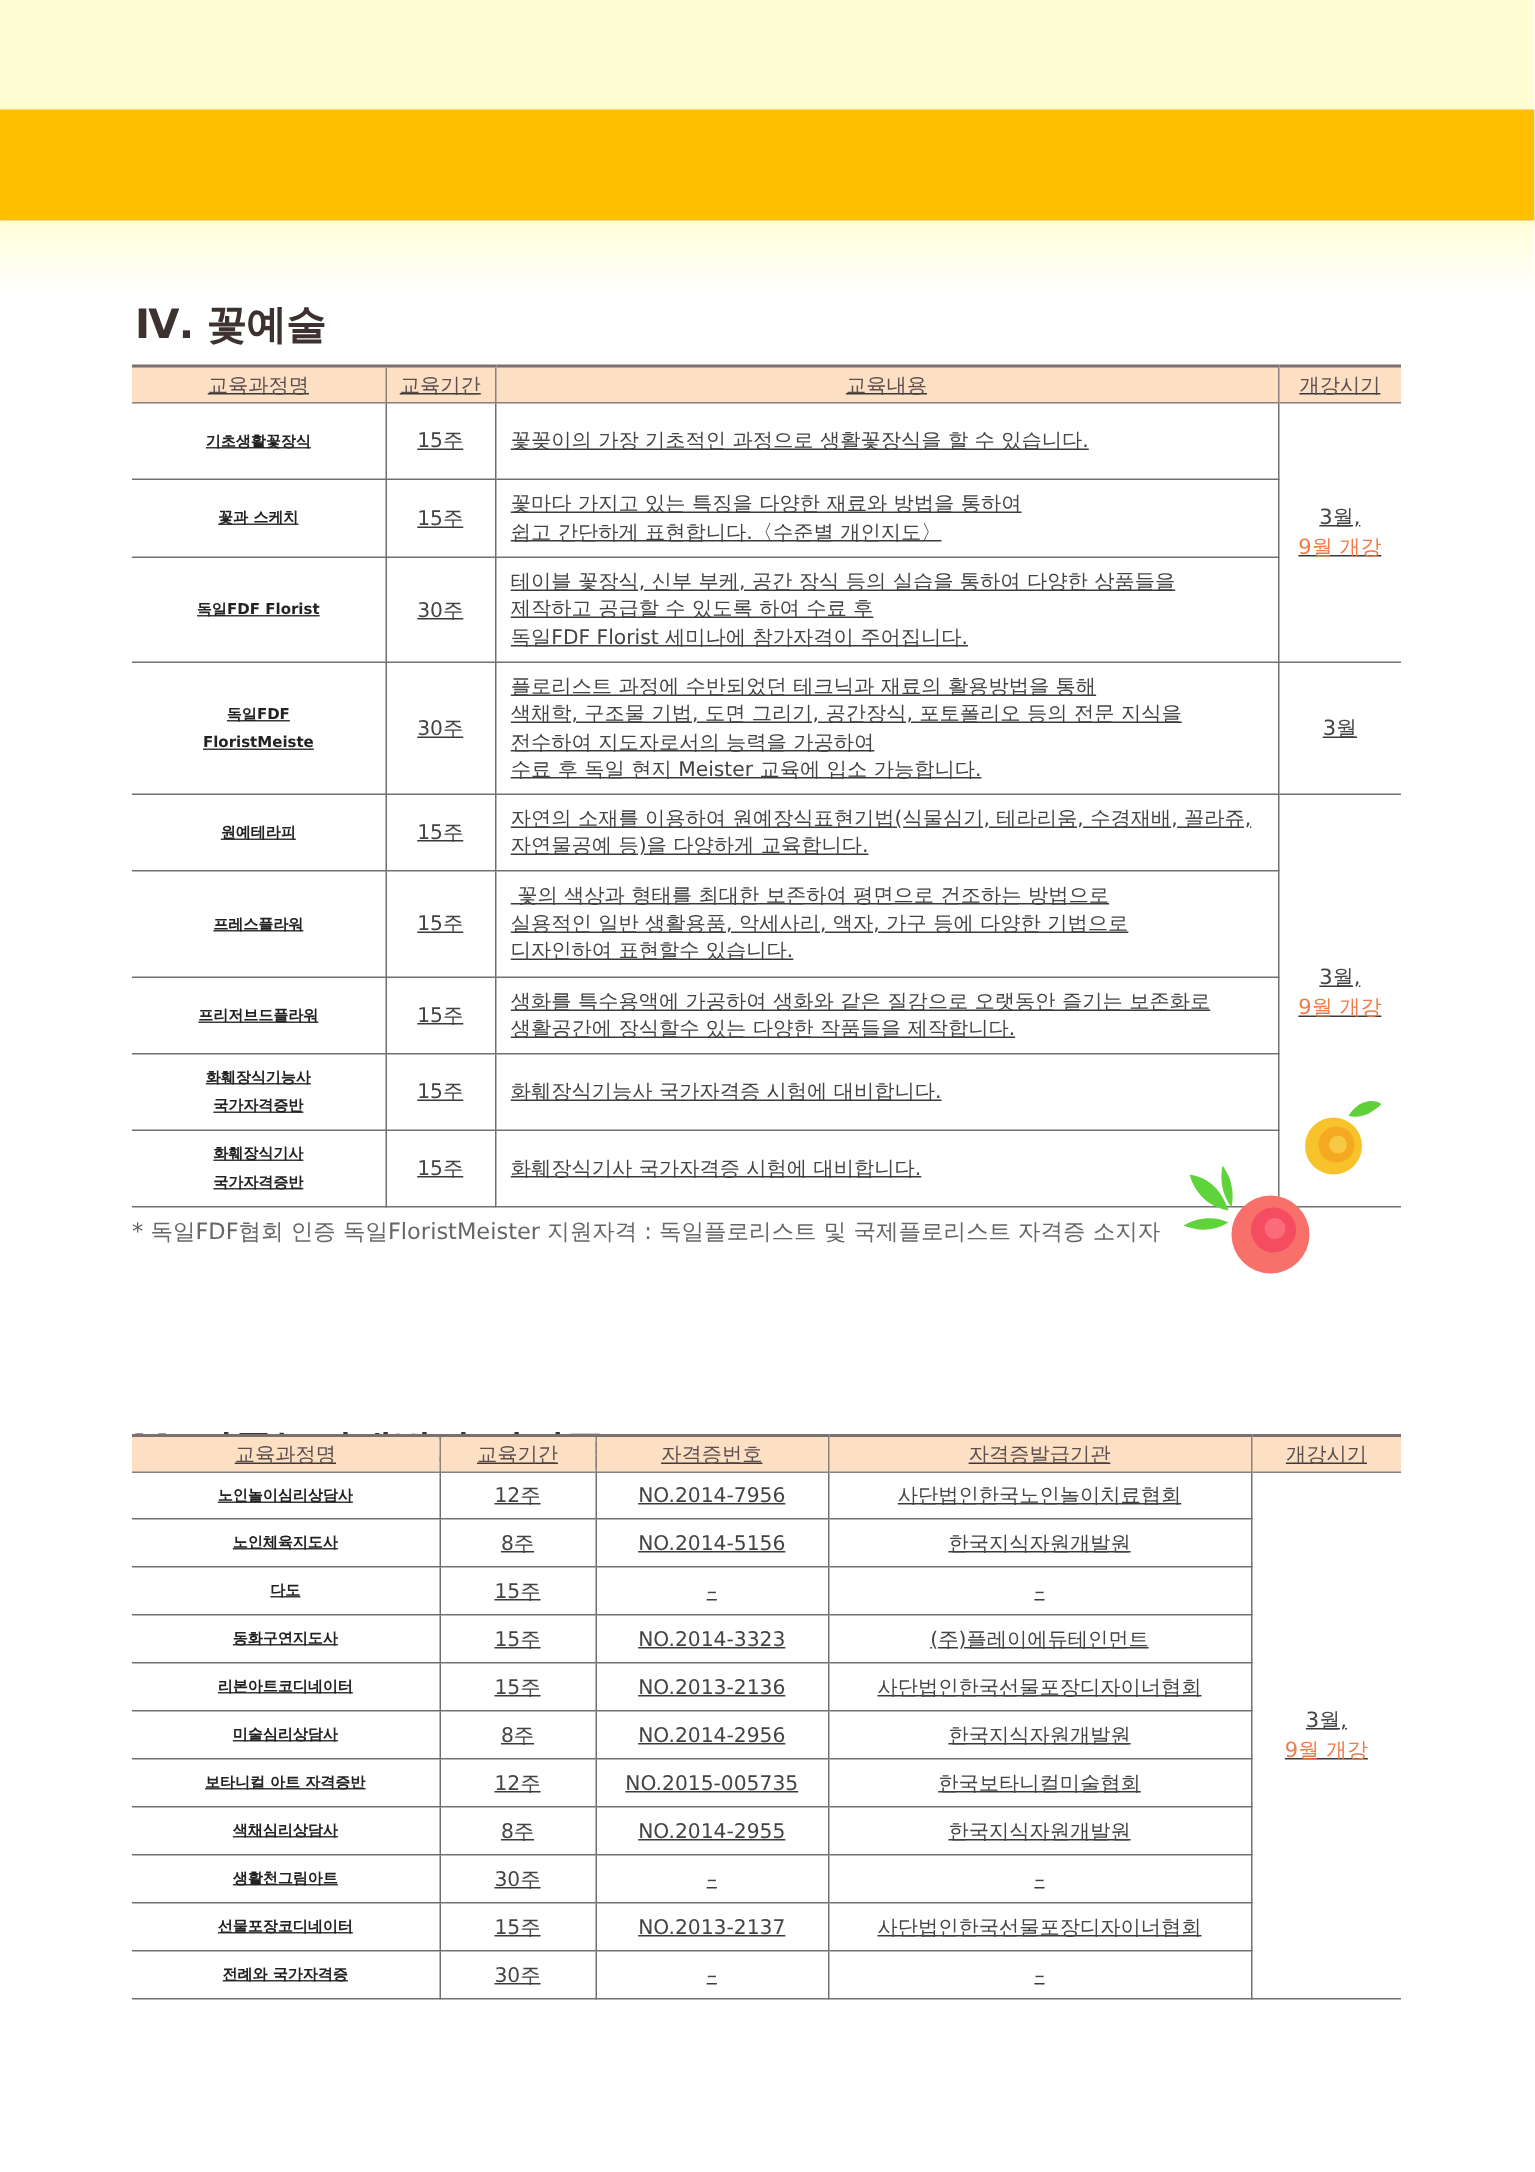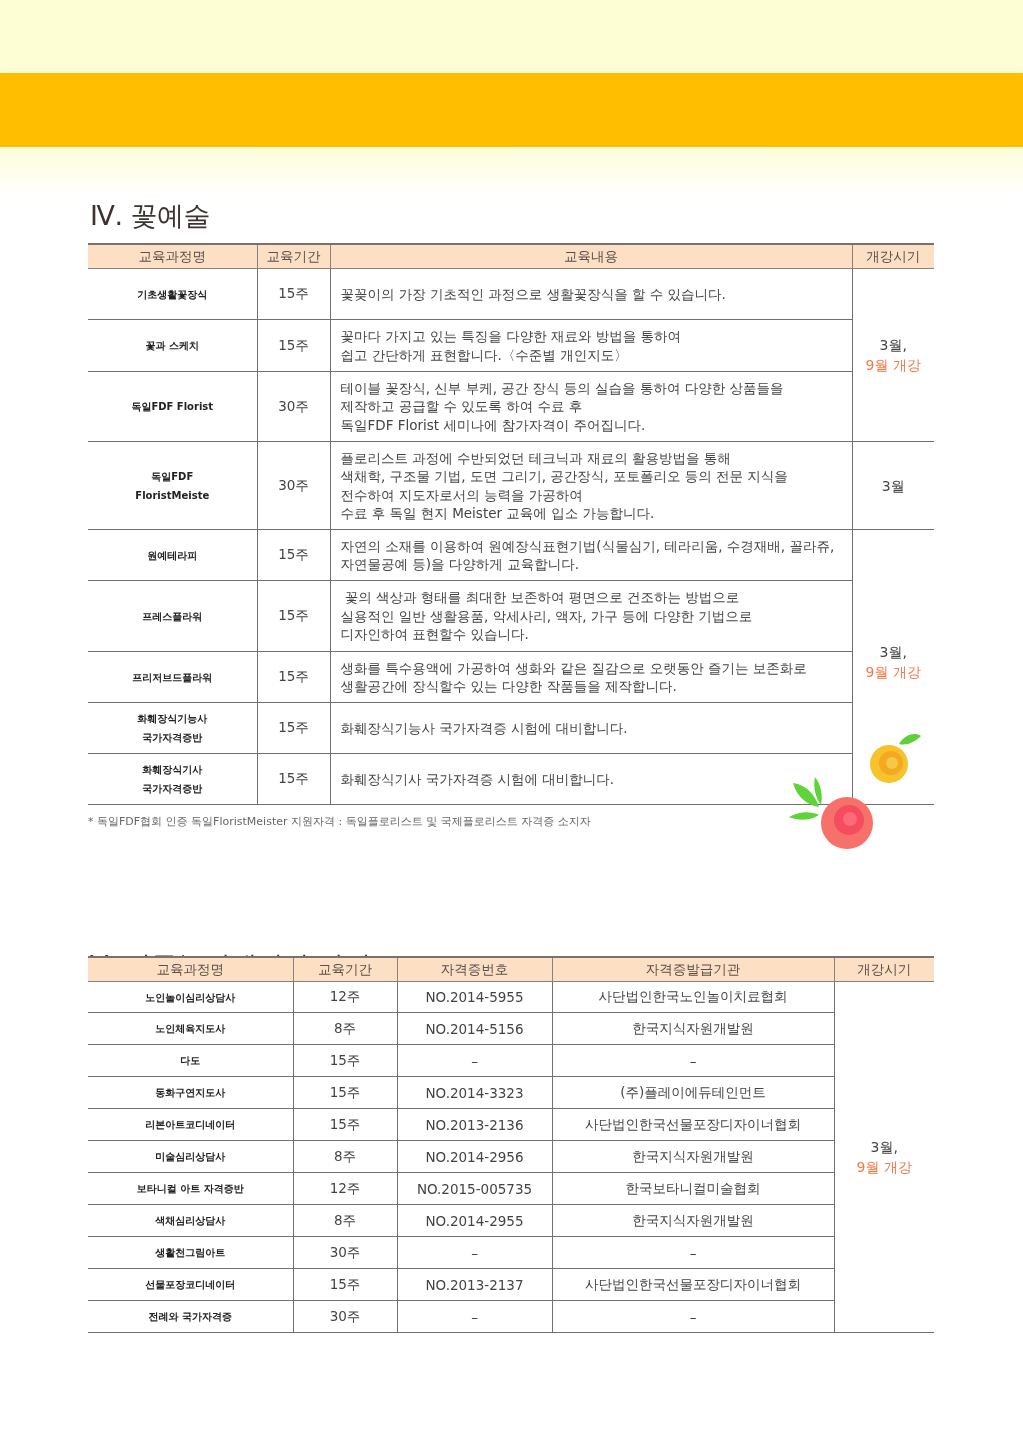--- a/index.html
+++ b/index.html
@@ -17,26 +17,27 @@
     position: absolute; left: 0; top: 73px; width: 1023px; height: 74px;
     background: #ffbf00;
     box-shadow: 0 3px 4px rgba(90,80,40,0.55);
   }
   .fade-band {
     position: absolute; left: 0; top: 147px; width: 1023px; height: 50px;
     background: linear-gradient(#fefed8, #ffffff);
   }
   .section-title {
     position: absolute; left: 90px; margin: 0;
-    font-size: 27px; font-weight: normal; color: #3d3230;
+    font-size: 27px; font-weight: bold; color: #3d3230;
     letter-spacing: -0.5px;
   }
   table.course {
     position: absolute; border-collapse: collapse; table-layout: fixed;
     font-size: 13.5px;
+    text-decoration: underline;
   }
   table.course th {
     background: #fde0c4; font-weight: normal; color: #5a4e4e;
     font-size: 13.5px; height: 23px; padding: 0;
     border-top: 2px solid #7a7070;
     border-bottom: 1px solid #8a8080;
     border-left: 1px solid #8a8080; border-right: 1px solid #8a8080;
   }
   table.course th:first-child { border-left: none; }
   table.course th:last-child { border-right: none; }
@@ -47,21 +48,21 @@
   table.course td:last-child { border-right: none; }
   table.course tr:last-child td { border-bottom: 1px solid #707070; }
   .c-name { text-align: center; font-weight: bold; color: #222; font-size: 10px; line-height: 19px; }
   .c-dur { text-align: center; color: #444; font-size: 13.5px; }
   .c-desc { text-align: left; padding-left: 10px !important; color: #444; font-size: 13.5px; line-height: 18.5px; }
   .c-cell { text-align: center; color: #444; font-size: 13.5px; }
   .c-open { text-align: center; font-size: 14px; line-height: 20px; vertical-align: middle; }
   .open-top { color: #444; display: block; }
   .open-accent { color: #f07a4a; display: block; }
   .notes {
-    position: absolute; left: 88px; top: 812px; font-size: 11px; color: #666;
+    position: absolute; left: 88px; top: 812px; font-size: 15px; color: #666;
     line-height: 19px;
   }
   .note { white-space: nowrap; }
   .flower { position: absolute; }
 </style>
 </head>
 <body>
 
 <div class="top-band"></div>
 <div class="yellow-band"></div>
@@ -212,21 +213,21 @@
       <th>교육기간</th>
       <th>자격증번호</th>
       <th>자격증발급기관</th>
       <th>개강시기</th>
     </tr>
   </thead>
   <tbody id="cert-body">
     <tr style="height:31px;">
       <td class="c-name">노인놀이심리상담사</td>
       <td class="c-cell">12주</td>
-      <td class="c-cell">NO.2014-5955</td>
+      <td class="c-cell">NO.2014-7956</td>
       <td class="c-cell">사단법인한국노인놀이치료협회</td>
       <td class="c-open" rowspan="11">
         <span class="open-top">3월,</span>
         <span class="open-accent">9월 개강</span>
       </td>
     </tr>
     <tr style="height:32px;">
       <td class="c-name">노인체육지도사</td>
       <td class="c-cell">8주</td>
       <td class="c-cell">NO.2014-5156</td>

